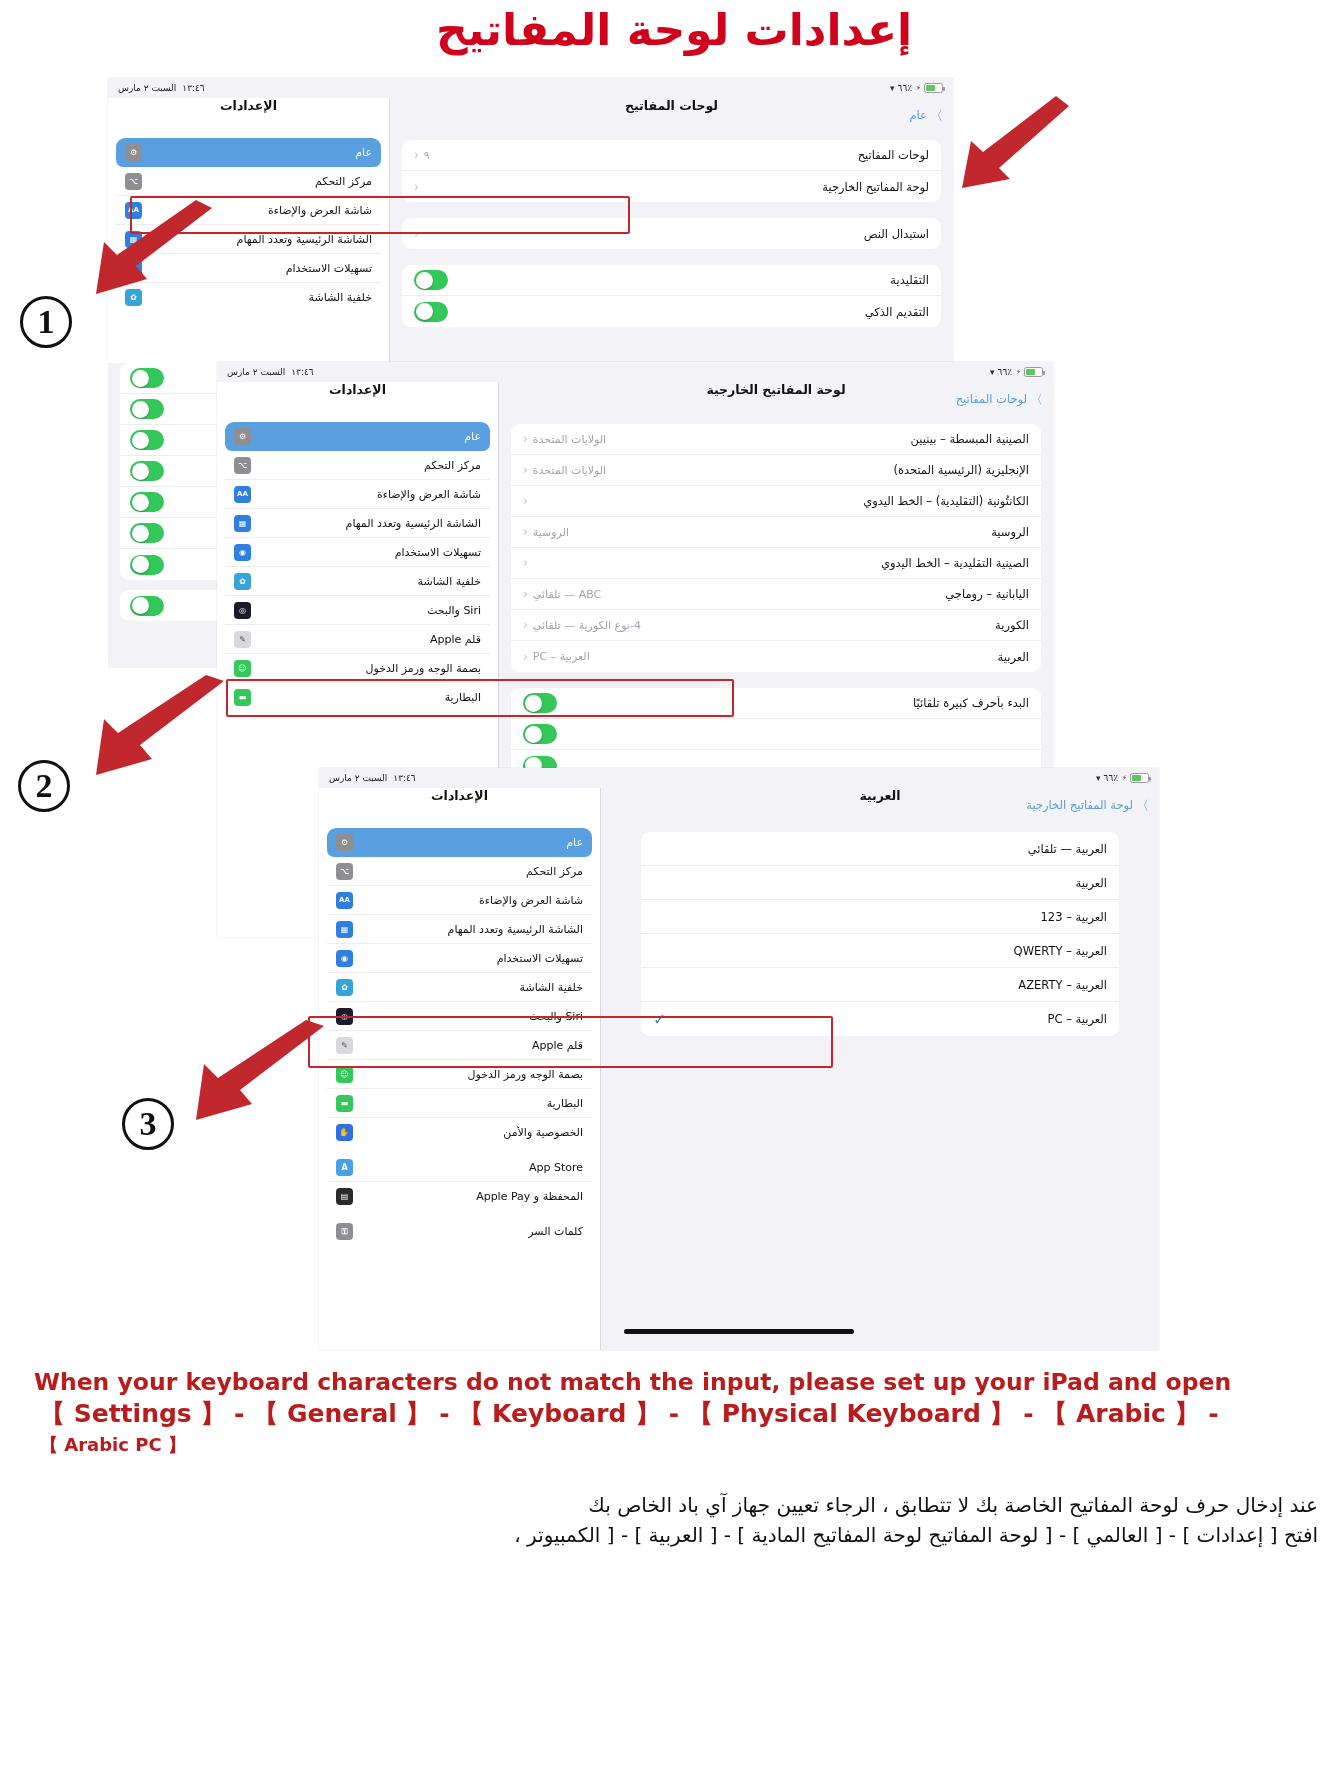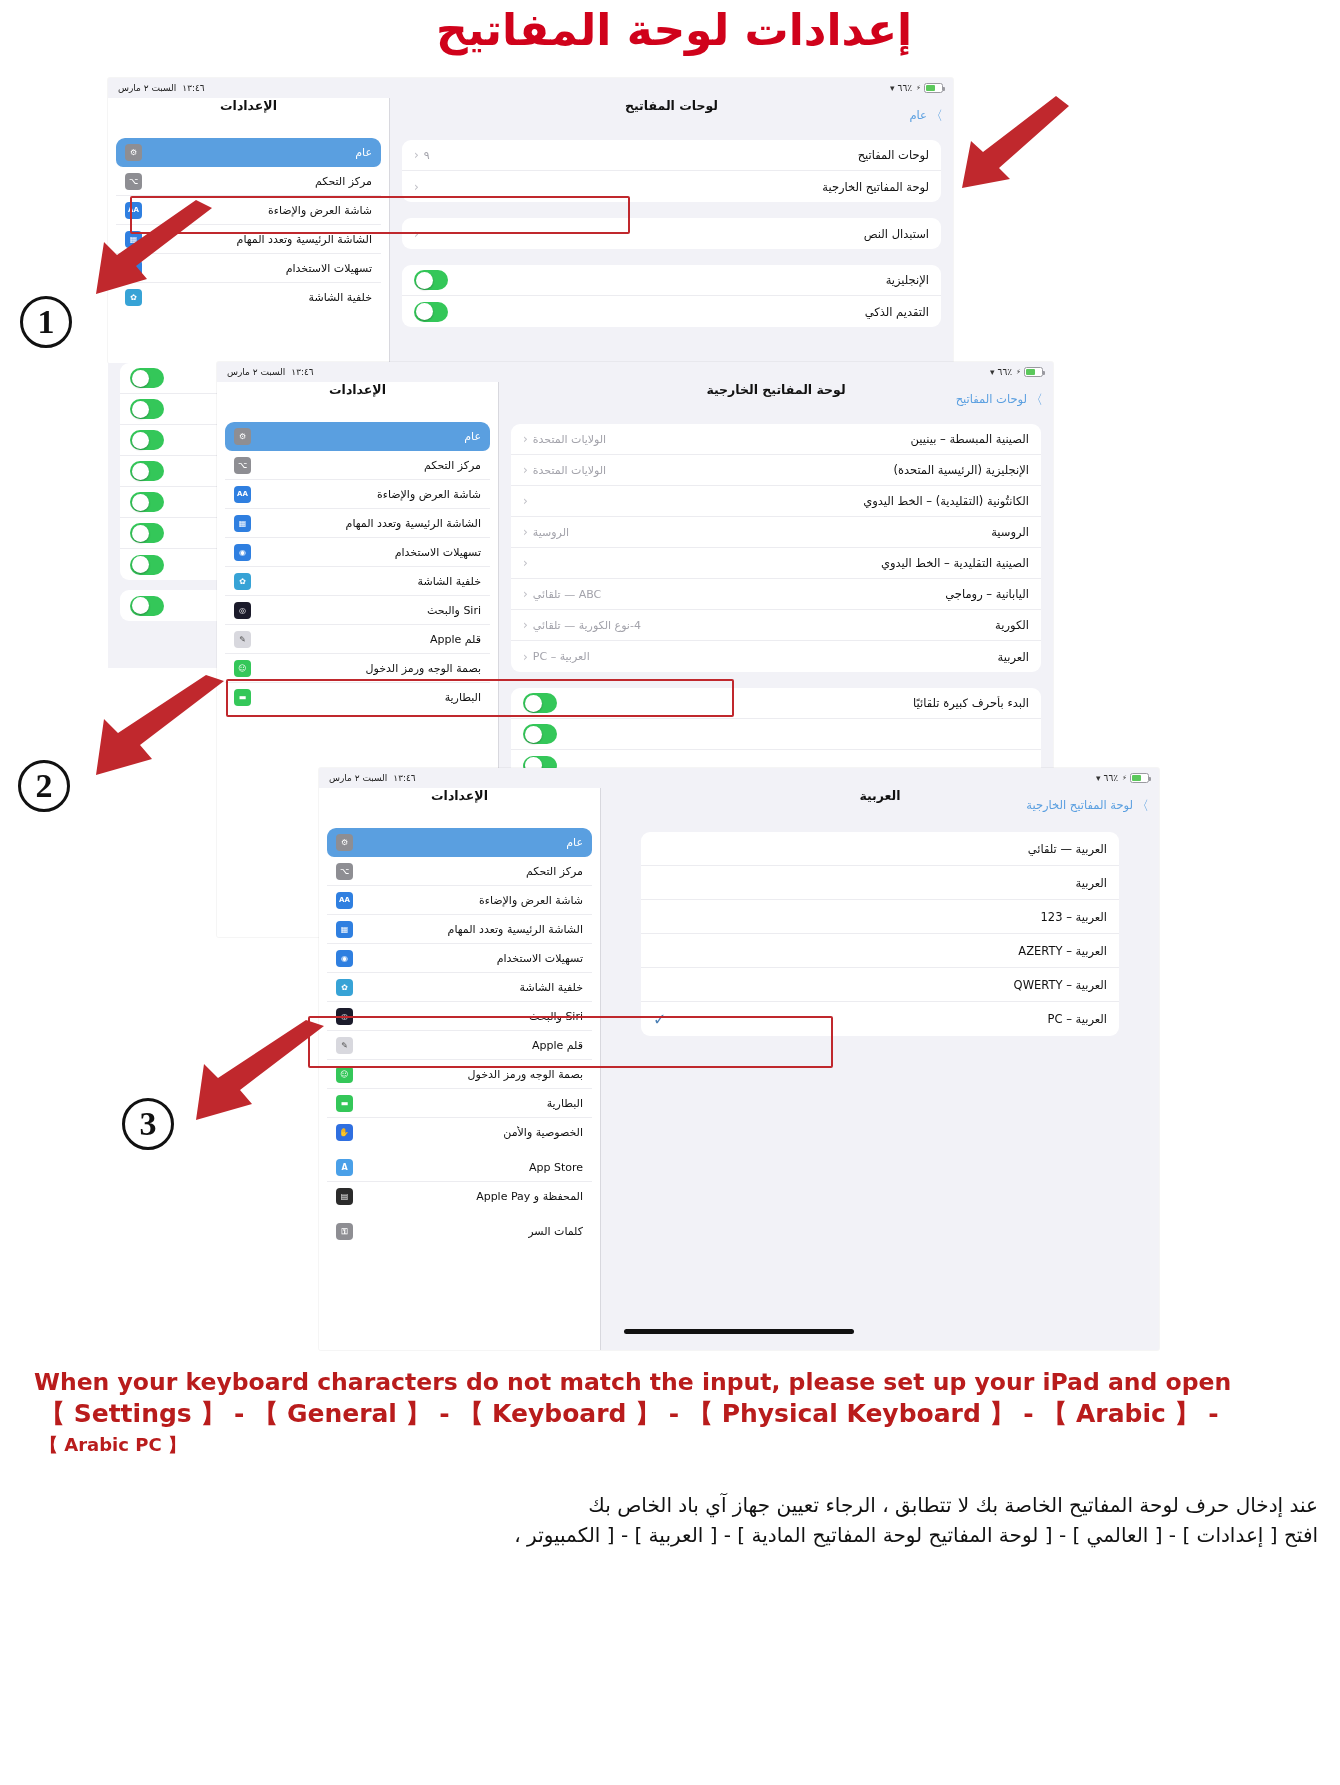--- a/index.html
+++ b/index.html
@@ -196,21 +196,21 @@
         <div class="card">
           <div class="row">
             <span class="lbl">استبدال النص</span>
             <span class="acc">
               <span class="chev">‹</span>
             </span>
           </div>
         </div>
         <div class="card" style="margin-bottom:0;">
           <div class="row">
-            <span class="lbl">الإنجليزية</span>
+            <span class="lbl">التقليدية</span>
             <span class="toggle">
                 <span class="knob"></span>
               </span>
           </div>
           <div class="row">
             <span class="lbl">التقديم الذكي</span>
             <span class="toggle">
                 <span class="knob"></span>
               </span>
           </div>
@@ -489,25 +489,25 @@
           </div>
           <div class="row" style="min-height:34px;">
             <span class="lbl">العربية</span>
             <span class="acc"></span>
           </div>
           <div class="row" style="min-height:34px;">
             <span class="lbl">العربية – 123</span>
             <span class="acc"></span>
           </div>
           <div class="row" style="min-height:34px;">
+            <span class="lbl">العربية – QWERTY</span>
+            <span class="acc"></span>
+          </div>
+          <div class="row" style="min-height:34px;">
             <span class="lbl">العربية – AZERTY</span>
-            <span class="acc"></span>
-          </div>
-          <div class="row" style="min-height:34px;">
-            <span class="lbl">العربية – QWERTY</span>
             <span class="acc"></span>
           </div>
           <div class="row" style="min-height:34px;">
             <span class="lbl">العربية – PC</span>
             <span class="acc" style="color:#4a7fb5;font-size:16px;">✓</span>
           </div>
         </div>
         <div class="homebar" style="left:50%;transform:translateX(-50%);bottom:16px;width:230px;"></div>
       </div>
 

